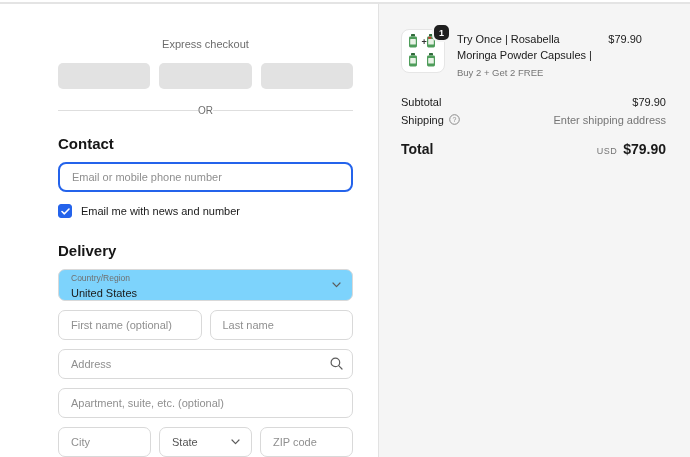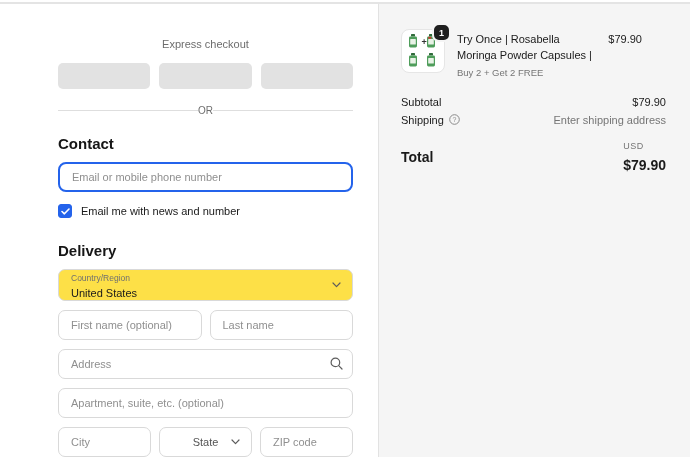--- a/index.html
+++ b/index.html
@@ -26,33 +26,33 @@
   }
   .text-input::placeholder { color:#8f8f8f; }
   .email-input { margin-top:10px; border:2px solid #2463eb; border-radius:8px; }
   .check-row { display:flex; align-items:center; gap:9px; margin-top:12px; }
   .checkbox { width:14px; height:14px; border-radius:3px; flex:0 0 auto; display:flex; align-items:center; justify-content:center; cursor:pointer; }
   .checkbox.checked { background:#2463eb; border:1px solid #2463eb; }
   .check-row label { font-size:11px; color:#1a1a1a; cursor:pointer; }
   .delivery-heading { margin-top:24px; }
   .select-box {
     margin-top:10px; width:100%; height:32px; border:1px solid #d9d9d9; border-radius:7px;
-    background:#fde047; padding:3px 12px 0 12px; position:relative; cursor:pointer;
+    background:#7dd3fc; padding:3px 12px 0 12px; position:relative; cursor:pointer;
   }
   .select-box .floating-label { font-size:8.5px; color:#6f6f6f; display:block; line-height:10px; }
   .select-box .select-value { font-size:11px; color:#1a1a1a; line-height:13px; }
   .chevron { position:absolute; right:11px; top:50%; margin-top:-3px; }
   .field-row { display:flex; gap:8px; margin-top:9px; }
   .field-row .text-input { flex:1; }
   .input-wrap { position:relative; flex:1; margin-top:9px; }
   .input-wrap .text-input { margin:0; }
   .input-icon { position:absolute; right:10px; top:8px; }
   .inline-select {
     flex:1; height:30px; border:1px solid #d9d9d9; border-radius:7px; background:#fff;
-    display:flex; align-items:center; padding:0 12px; position:relative; cursor:pointer;justify-content:center;
+    display:flex; align-items:center; padding:0 12px; position:relative; cursor:pointer;
   }
   .inline-select .select-value { font-size:11px; color:#545454; }
   
   aside { flex:1; background:#f5f5f5; border-left:1px solid #e2e2e2; padding:25px 24px 0 22px; }
   .product-row { display:flex; align-items:flex-start; gap:12px; }
   .thumb { width:44px; height:44px; background:#fff; border:1px solid #e6e6e6; border-radius:8px; position:relative; flex:0 0 auto; }
   .qty-badge {
     position:absolute; top:-7px; right:-7px; min-width:19px; height:19px; padding:0 4px;
     background:#1f1f1f; border:2px solid #f5f5f5; border-radius:7px;
     color:#fff; font-size:9px; font-weight:bold; display:flex; align-items:center; justify-content:center;
@@ -67,21 +67,21 @@
     width:42px; height:30px; background:#e9e9e9; color:#8c8c8c; border:none;
     border-radius:6px; font-size:11px; font-family:inherit; cursor:pointer;
   }
   .totals { margin-top:18px; }
   .total-line { display:flex; justify-content:space-between; align-items:center; margin-top:6px; }
   .total-line .lbl { font-size:11px; font-weight:500; color:#1a1a1a; display:flex; align-items:center; gap:5px; }
   .total-line .val { font-size:11px; color:#1a1a1a; }
   .total-line .val.muted { color:#757575; }
   .grand-total { margin-top:15px; }
   .grand-total .lbl { font-size:14px; font-weight:bold; }
-  .grand-total .val-group { display:flex; align-items:baseline; gap:6px;flex-direction:column; }
+  .grand-total .val-group { display:flex; align-items:baseline; gap:6px; }
   .currency { font-size:9px; color:#757575; letter-spacing:0.5px; }
   .grand-amount { font-size:14px; font-weight:bold; color:#1a1a1a; }
   svg { display:block; }
 </style>
 </head>
 <body>
 
 <div class="page">
 
   <main>

